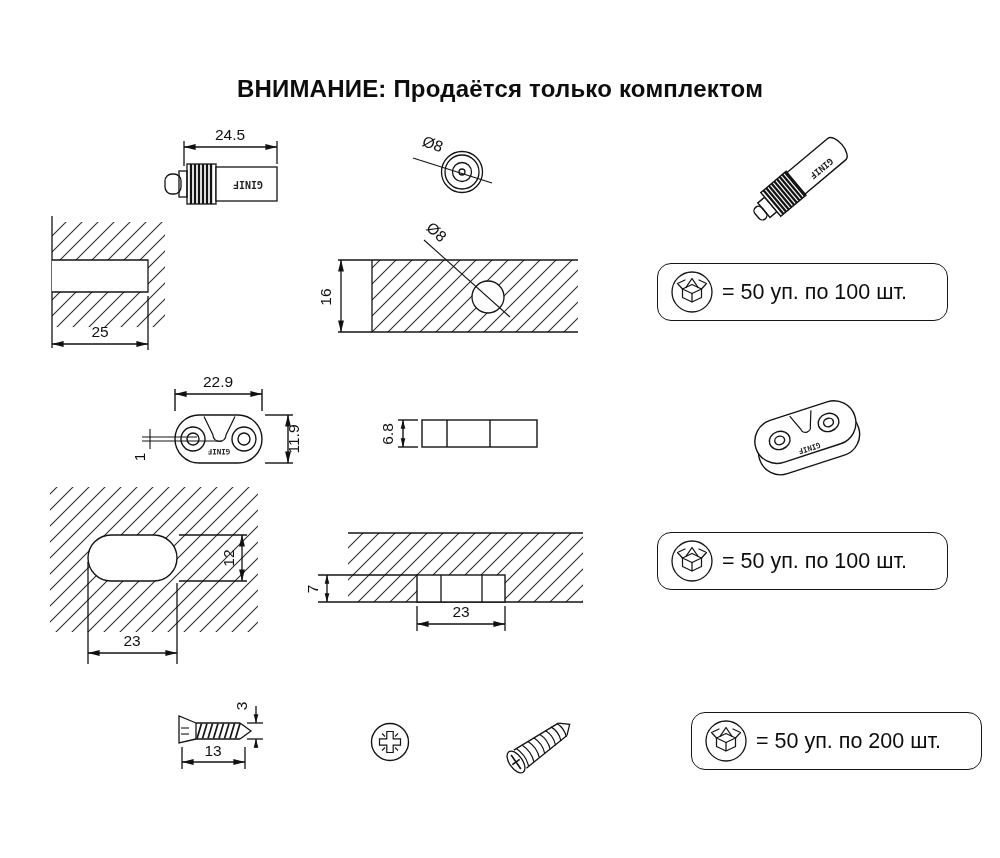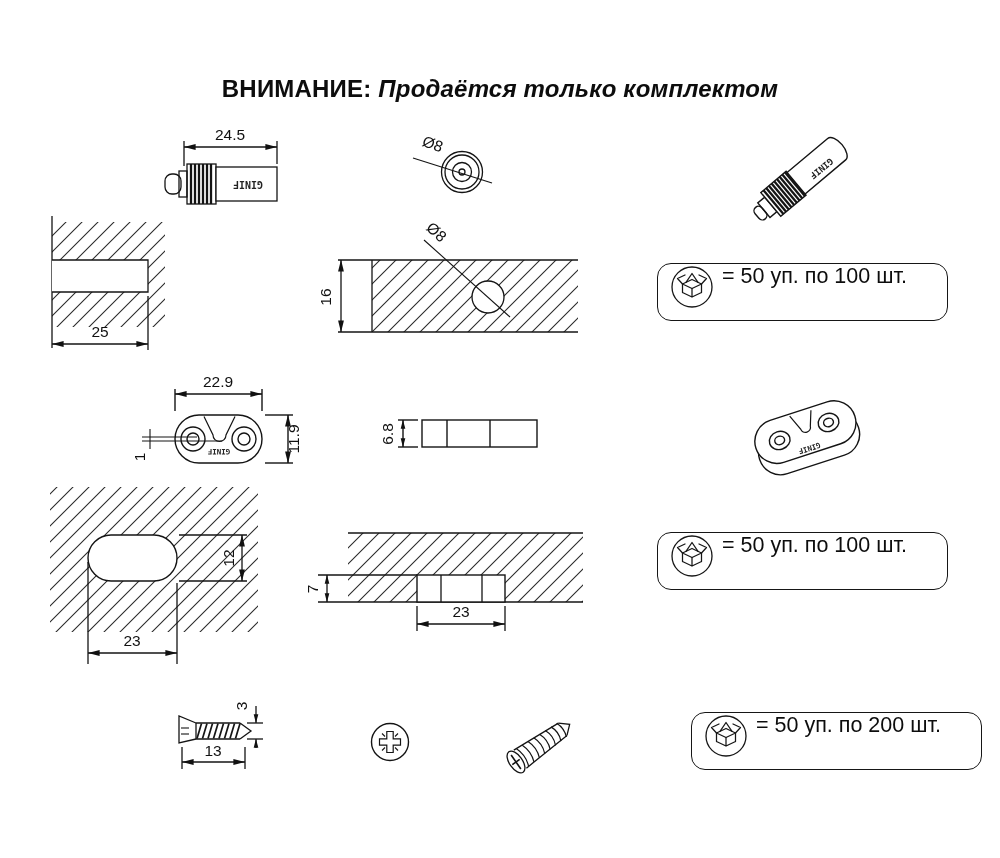--- a/index.html
+++ b/index.html
@@ -1,26 +1,26 @@
 <!DOCTYPE html>
 <html><head>
 <meta charset="utf-8">
 <style>
   html,body{margin:0;padding:0;background:#ffffff;}
   body{width:1000px;height:858px;position:relative;overflow:hidden;
        font-family:"Liberation Sans",sans-serif;color:#111;}
   .abs{position:absolute;}
   .title{left:0;top:75px;width:1000px;text-align:center;
          font-size:24px;font-weight:bold;color:#0d0d0d;letter-spacing:.2px;}
-  .title .tm{font-style:italic;}
+  .title .tm{}
   svg.scene{left:0;top:0;}
   svg text.t{font-family:"Liberation Sans",sans-serif;font-size:15.5px;fill:#111;stroke:none;}
   svg text.brand{font-family:"DejaVu Sans Mono",monospace;font-weight:bold;fill:#222;stroke:none;}
   .pack-label{width:291px;height:58px;border:1.6px solid #161616;border-radius:14px;
-              display:flex;align-items:flex-start;gap:7px;padding-left:11px;box-sizing:border-box;
+              display:flex;align-items:center;gap:7px;padding-left:11px;box-sizing:border-box;
               font-size:21.5px;color:#0d0d0d;background:#fff;white-space:nowrap;}
   .pack-label svg{flex:0 0 auto;}
 </style>
 </head>
 <body>
 
 <div class="title abs">
   <span class="tw">ВНИМАНИЕ:</span>
   <span class="tm">Продаётся только комплектом</span>
 </div>

